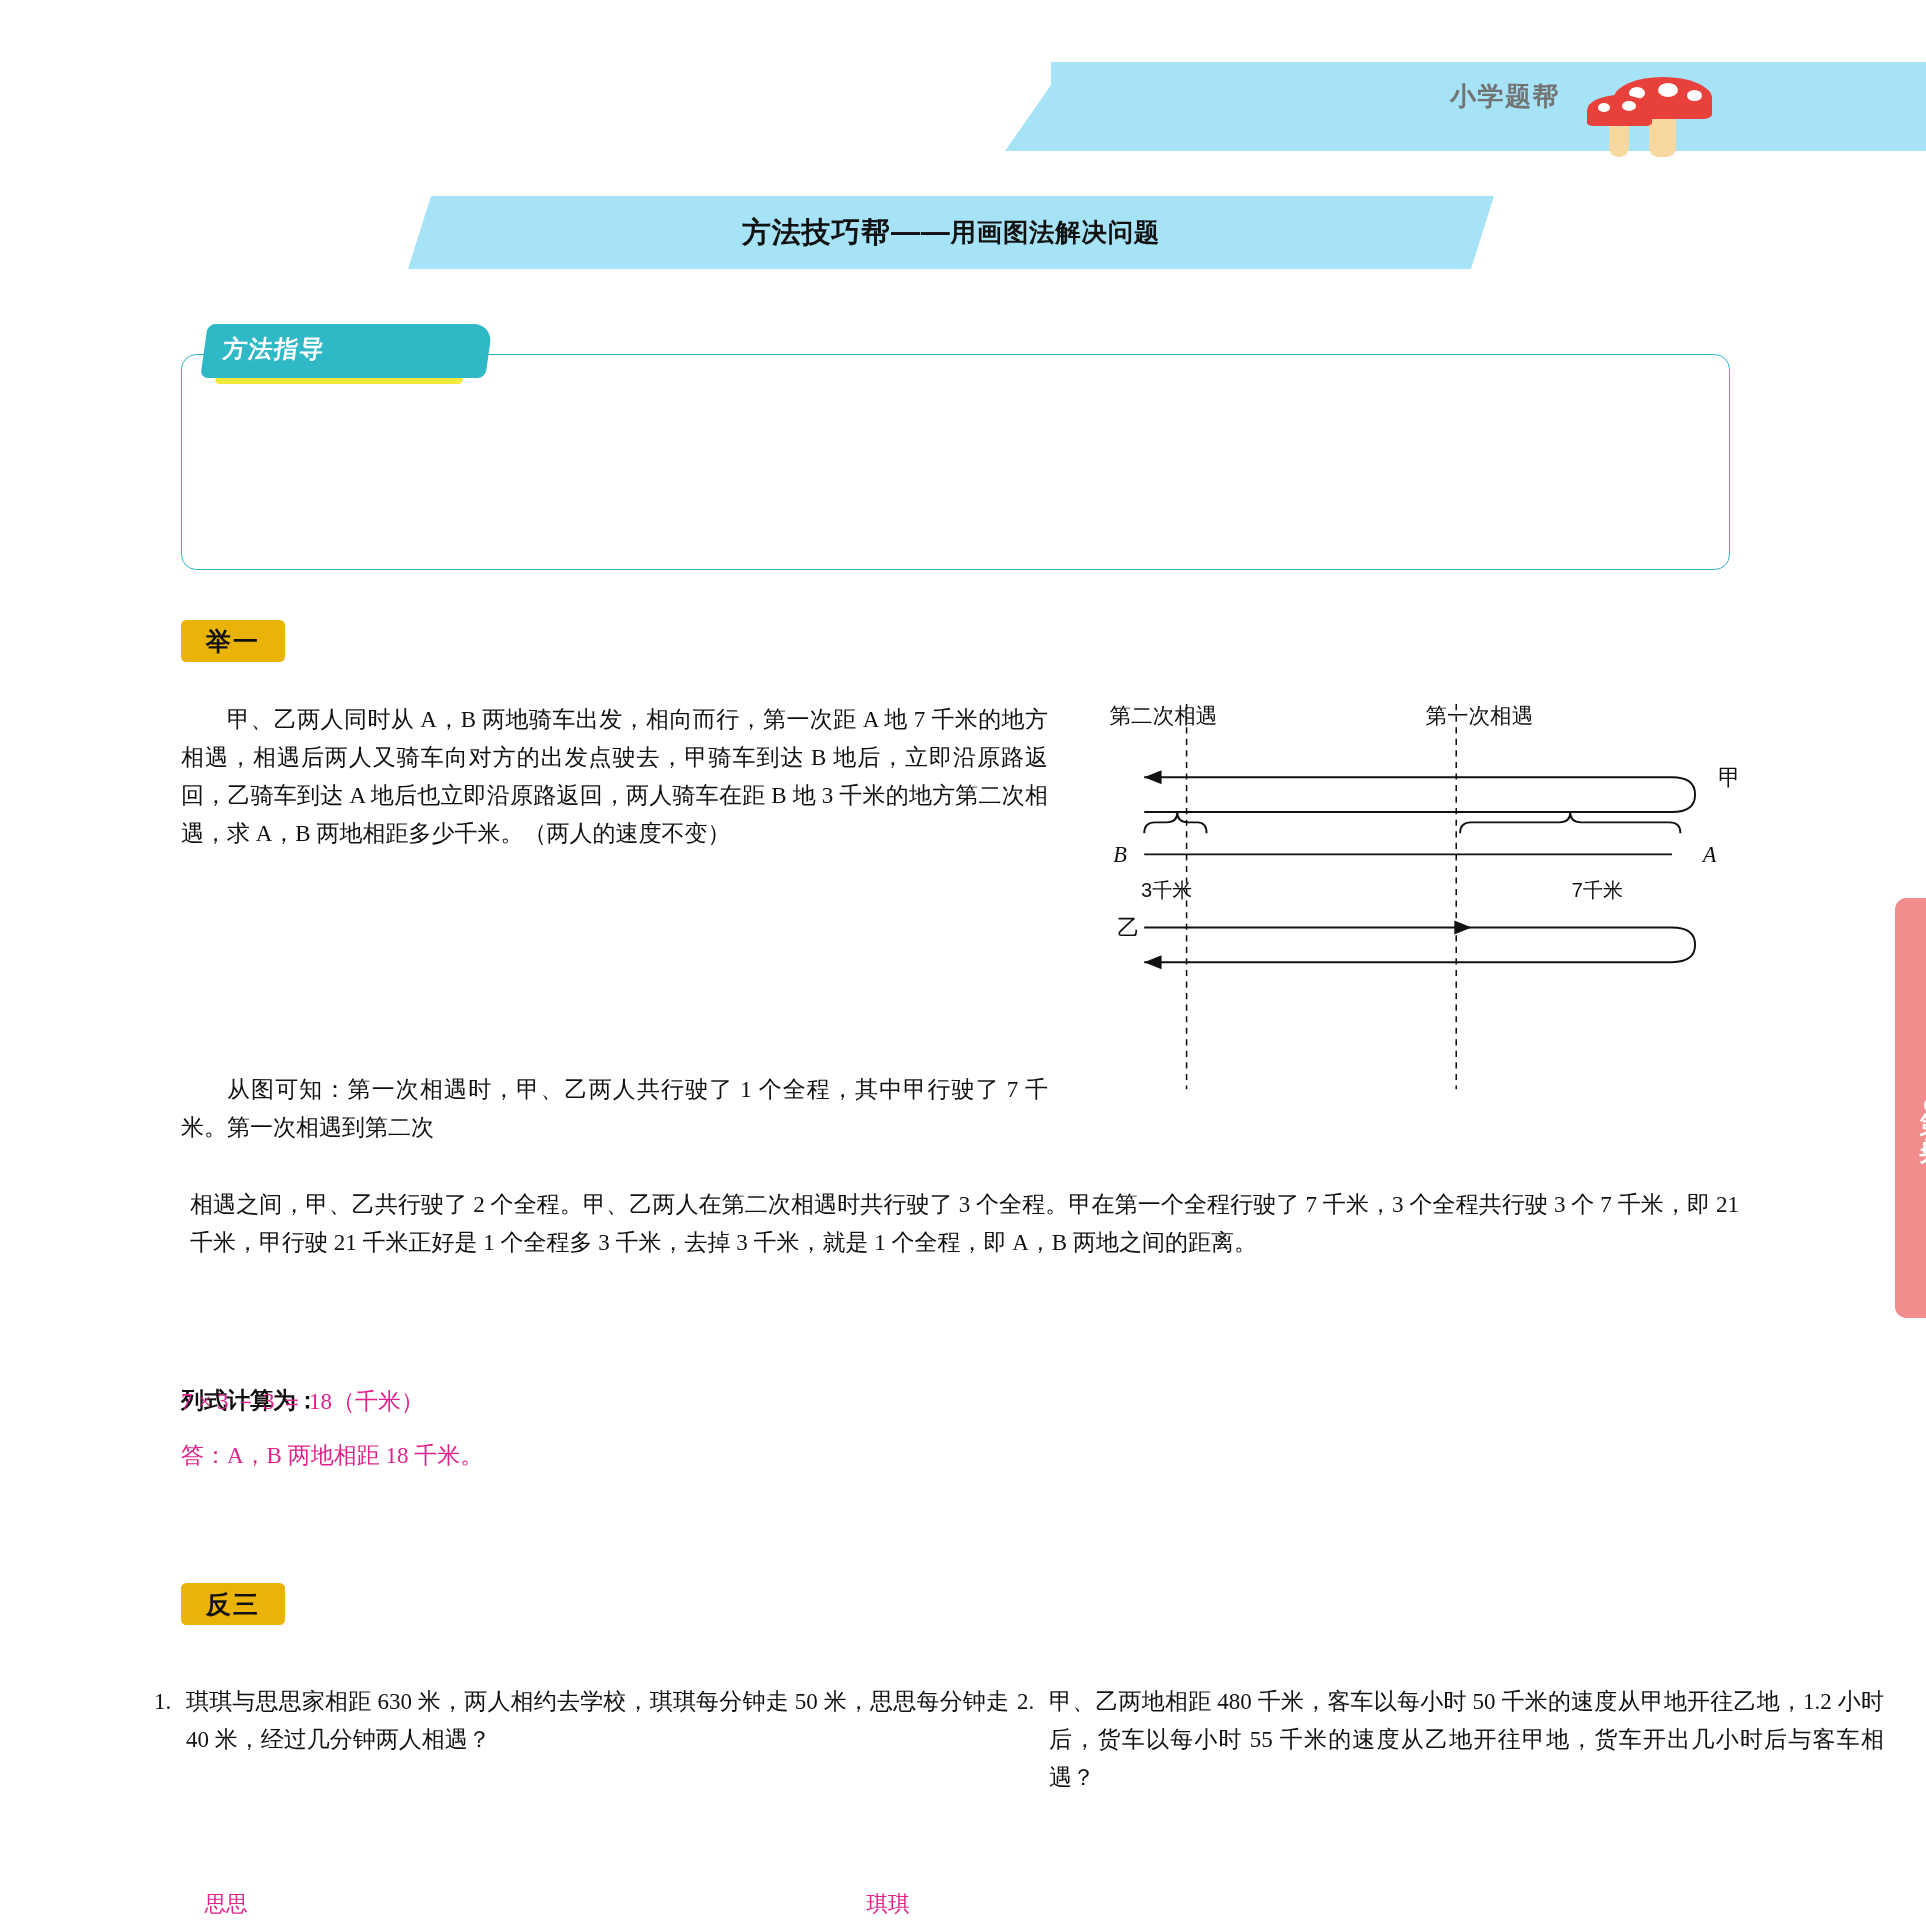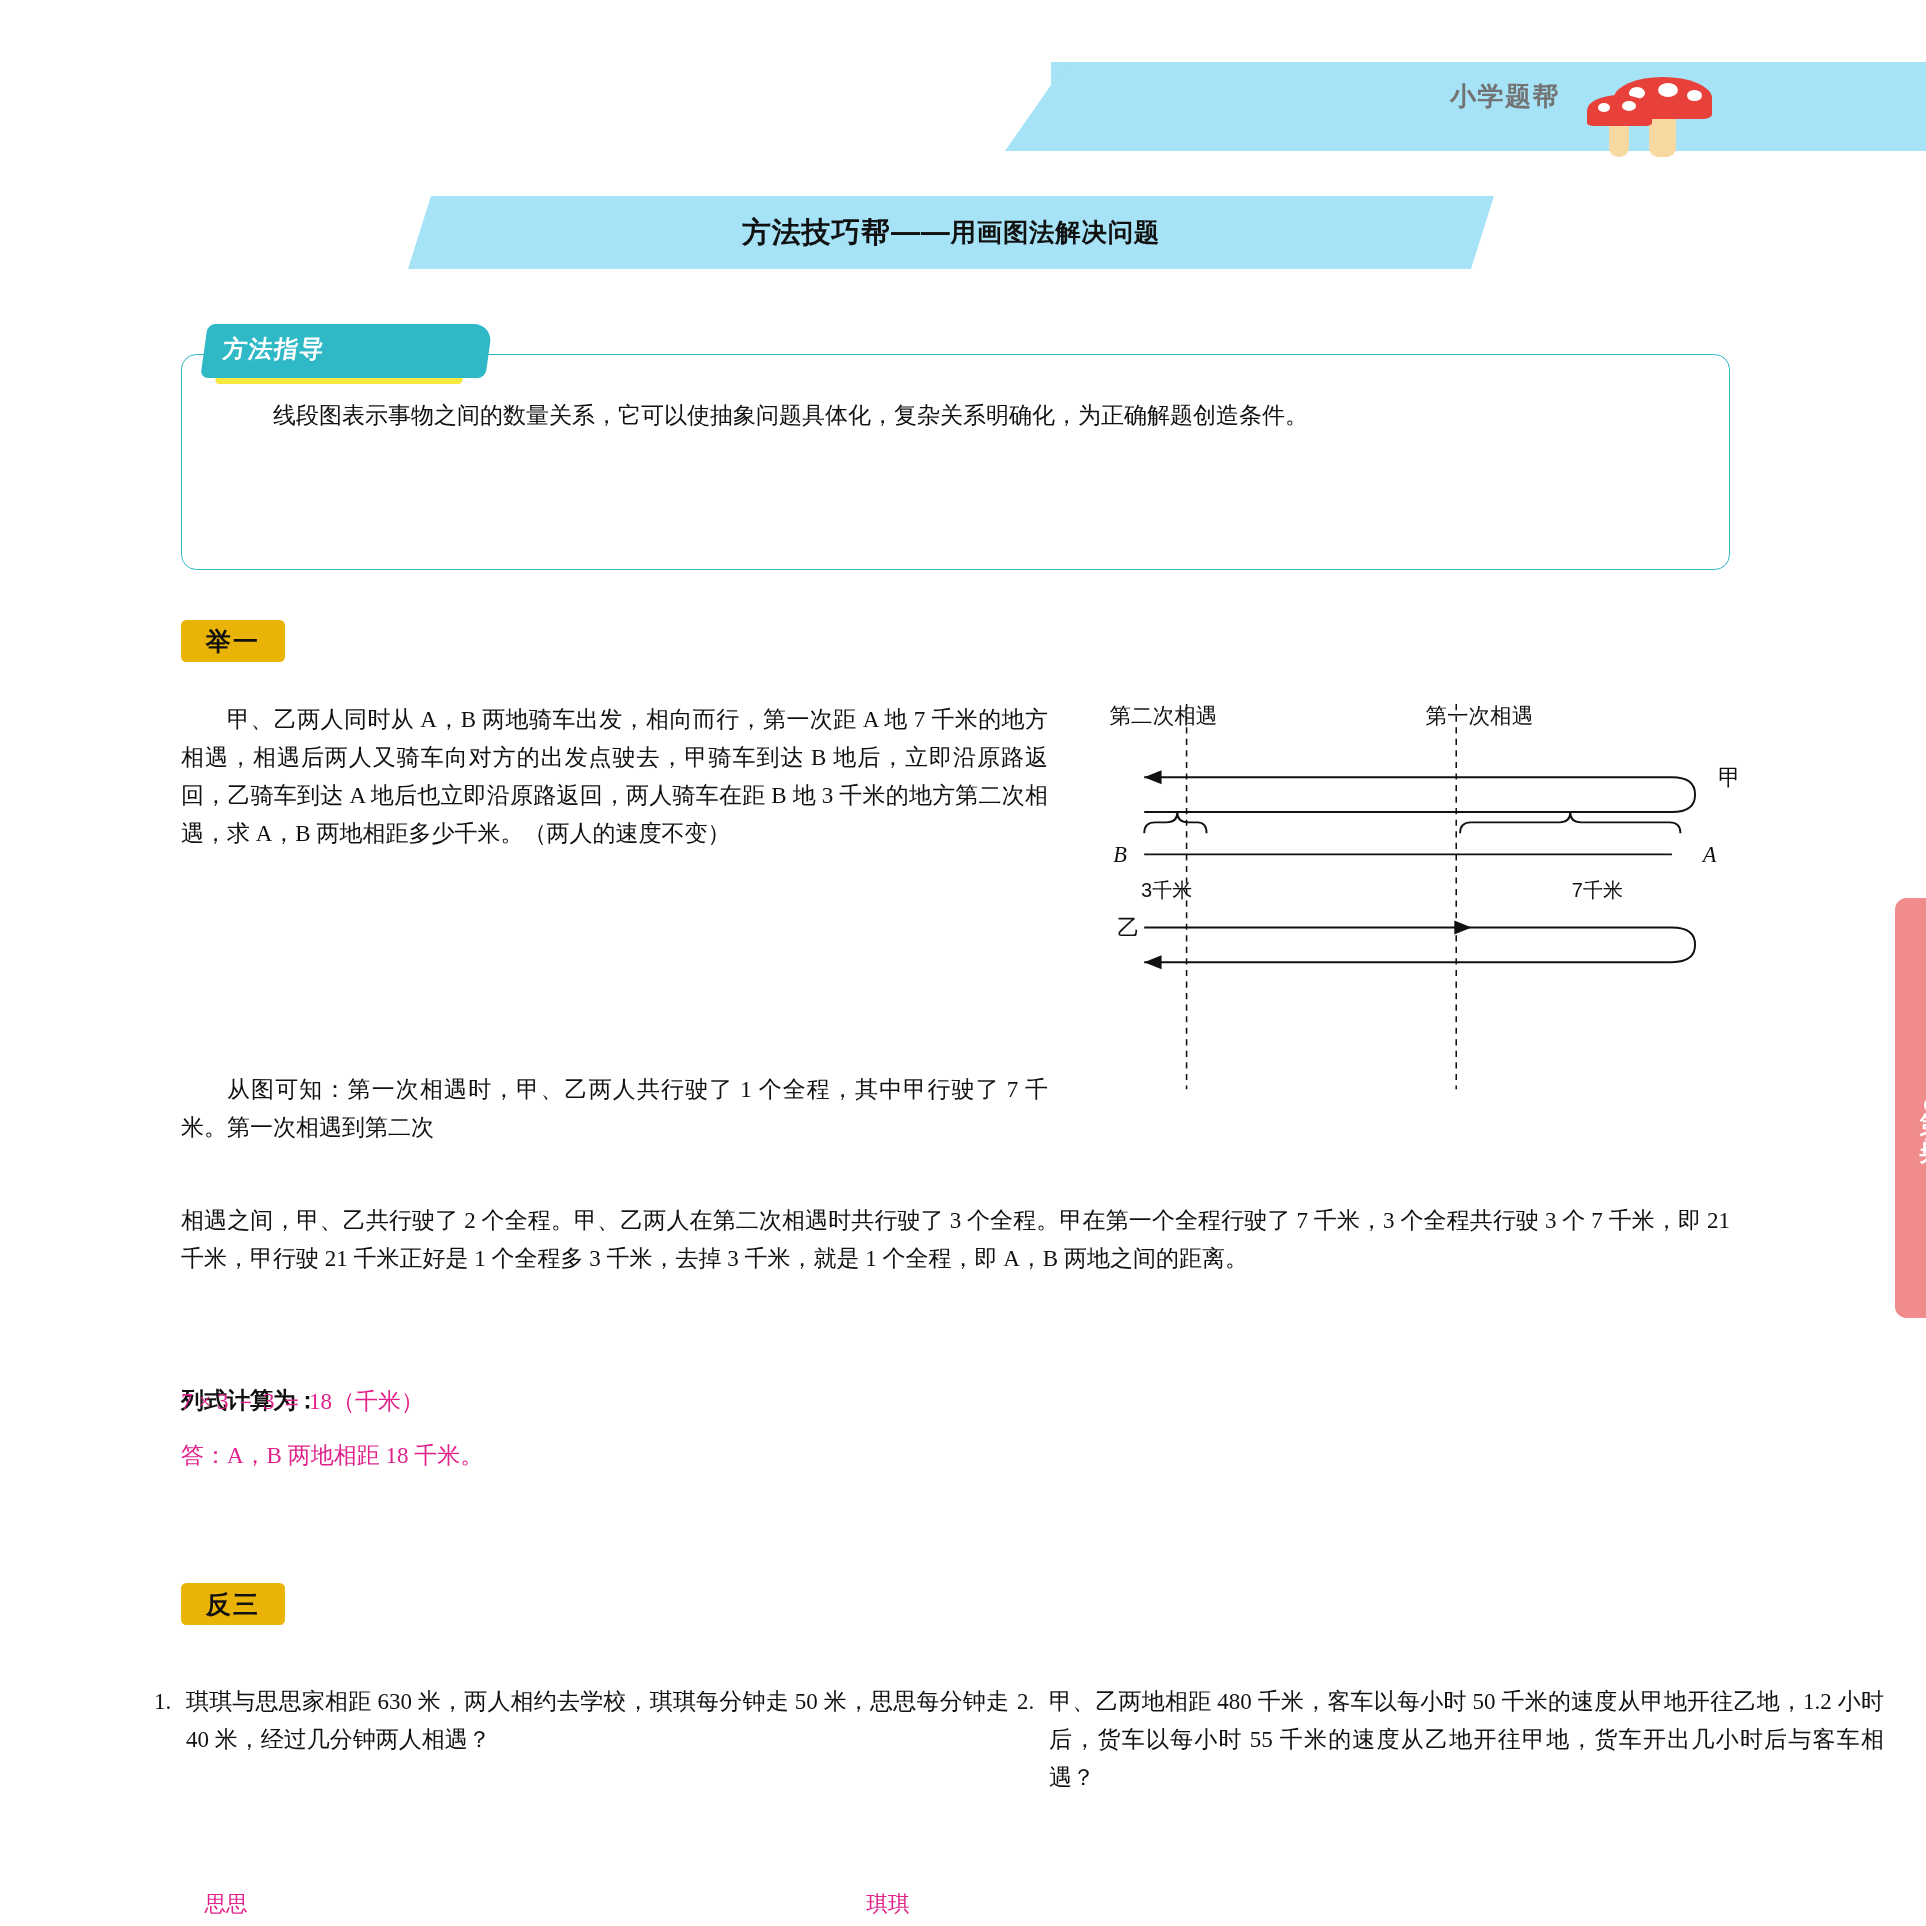--- a/index.html
+++ b/index.html
@@ -157,32 +157,31 @@
     <span class="dash">——</span>
     <span class="part2">用画图法解决问题</span>
   </div>
 </div>
 
 <div class="guide">
   <div class="guide-body"></div>
   <div class="guide-tab-shadow"></div>
   <div class="guide-tab"></div>
   <div class="guide-tab-label">方法指导</div>
-  <div class="guide-text">线段图表示事物之间的数量关系，它可以使抽象问题具体化，复杂关系明确化，为正确解题创造条件。</div>
 </div>
 
 <div class="chip" style="left:181px; top:620px;">
   <div class="chip-label">举一</div>
 </div>
 
 <div class="ptext indent" style="left:181px; top:701px; width:867px; text-align:justify;">甲、乙两人同时从 A，B 两地骑车出发，相向而行，第一次距 A 地 7 千米的地方相遇，相遇后两人又骑车向对方的出发点驶去，甲骑车到达 B 地后，立即沿原路返回，乙骑车到达 A 地后也立即沿原路返回，两人骑车在距 B 地 3 千米的地方第二次相遇，求 A，B 两地相距多少千米。（两人的速度不变）</div>
 
 <div class="ptext indent" style="left:181px; top:1071px; width:867px; text-align:justify;">从图可知：第一次相遇时，甲、乙两人共行驶了 1 个全程，其中甲行驶了 7 千米。第一次相遇到第二次</div>
 
-<div class="ptext" style="left:181px; top:1186px; width:1549px; text-align:justify;margin-top:16px;">相遇之间，甲、乙共行驶了 2 个全程。甲、乙两人在第二次相遇时共行驶了 3 个全程。甲在第一个全程行驶了 7 千米，3 个全程共行驶 3 个 7 千米，即 21 千米，甲行驶 21 千米正好是 1 个全程多 3 千米，去掉 3 千米，就是 1 个全程，即 A，B 两地之间的距离。</div>
+<div class="ptext" style="left:190px; top:1186px; width:1549px; text-align:justify;">相遇之间，甲、乙共行驶了 2 个全程。甲、乙两人在第二次相遇时共行驶了 3 个全程。甲在第一个全程行驶了 7 千米，3 个全程共行驶 3 个 7 千米，即 21 千米，甲行驶 21 千米正好是 1 个全程多 3 千米，去掉 3 千米，就是 1 个全程，即 A，B 两地之间的距离。</div>
 
 <div class="ptext bold" style="left:181px; top:1337px; width:770px;">列式计算为：</div>
 
 <div class="ptext mag" style="left:181px; top:1383px; width:925px;">7 × 3 － 3 ＝ 18（千米）</div>
 
 <div class="ptext mag" style="left:181px; top:1437px; width:1002px;">答：A，B 两地相距 18 千米。</div>
 
 <div style="position:absolute; left:1071px; top:681px; width:678px; height:443px;text-align:center;">
   <svg width="678" height="443" viewBox="0 0 1760 1150">
 

